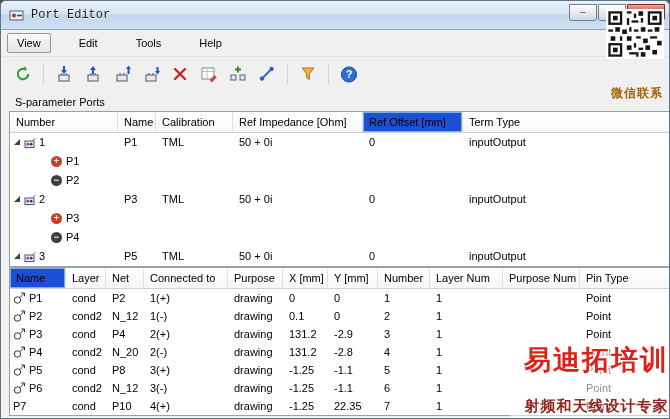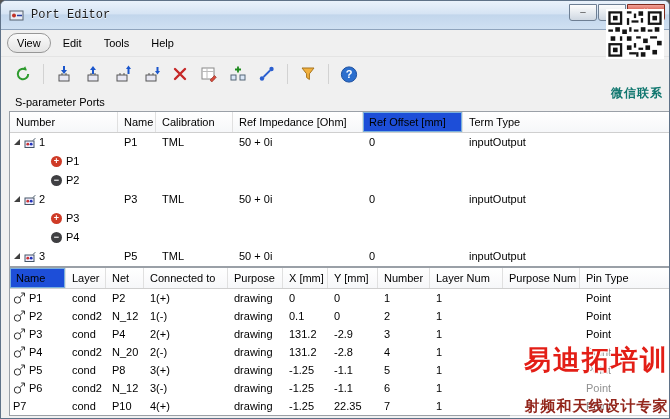--- a/index.html
+++ b/index.html
@@ -22,21 +22,21 @@
     font-size:9px; color:#333; background:linear-gradient(#fdfdfd,#cfd8e2);
     border:1px solid #6e7f94; border-radius:0 0 3px 3px; cursor:default;
   }
   .wbtn.close{
     width:36px; color:#fff; font-size:10px; font-weight:bold;
     background:linear-gradient(#f2a39a,#d2584a 40%,#b8352a);
     border-color:#7e2a1e; position:relative; z-index:25;
   }
   
   .menubar{height:26px; display:flex; align-items:center; padding-left:6px; background:#f0f0f0; border-bottom:1px solid #e4e4e4;}
-  .menu-item{padding:3px 9px; margin-right:2px; border:1px solid transparent; border-radius:10px;}
+  .menu-item{padding:3px 9px; margin-right:18px; border:1px solid transparent; border-radius:2px;}
   .menu-item.active{border:1px solid #979797; background:linear-gradient(#fafafa,#e4e4e4);}
   
   .toolbar{height:34px; display:flex; align-items:center; padding-left:10px; gap:5px;}
   .tb-btn{width:22px; height:22px; display:flex; align-items:center; justify-content:center; border:1px solid transparent; border-radius:2px;}
   .tb-sep{width:1px; height:20px; background:#d2d2d2; margin:0 3px;}
   
   .seclabel{padding:5px 8px 3px 14px;}
   
   .table{margin-left:8px; border:1px solid #9aa0a7; border-right:none; background:#fff; position:relative; z-index:1;}
   .grid1{display:grid; grid-template-columns:108px 38px 77px 130px 100px minmax(0,1fr);}
@@ -54,21 +54,21 @@
   .pin-cell{display:flex; align-items:center; gap:4px; padding-left:41px;}
   .name-cell{display:flex; align-items:center; gap:3px; padding-left:3px;}
   .tri{width:0; height:0; border-bottom:6px solid #404040; border-left:6px solid transparent; margin-top:-2px; flex:0 0 auto;}
   .icon13{display:inline-flex; flex:0 0 auto;}
   .pcirc{width:11px; height:11px; border-radius:50%; color:#fff; font-size:9px; line-height:11px;
          text-align:center; font-weight:bold; flex:0 0 auto;}
   .pcirc.plus{background:#cf3b27;}
   .pcirc.minus{background:#3f3f42;}
   
   .qr{position:absolute; top:8px; right:5px; width:58px; height:50px; z-index:20; background:#fff;}
-  .wm-wechat{position:absolute; top:84px; right:6px; z-index:20; color:#0f766e; font-size:12px; font-weight:bold; letter-spacing:1px;}
+  .wm-wechat{position:absolute; top:84px; right:6px; z-index:20; color:#a16207; font-size:12px; font-weight:bold; letter-spacing:1px;}
   .wm-bottom{position:absolute; right:0; bottom:0; z-index:40; text-align:center; padding:3px 0 2px 14px;
              background:rgba(255,255,255,.55); border-radius:20px 0 0 0;}
   .wm-brand{font-size:27px; font-weight:bold; color:#e31e16; letter-spacing:2px;
             text-shadow:-1px -1px 0 #fff, 1px -1px 0 #fff, -1px 1px 0 #fff, 1px 1px 0 #fff;}
   .wm-tagline{font-size:15px; font-weight:bold; color:#93261c; letter-spacing:1px; margin-top:19px;}
 </style>
 </head>
 <body>
 
 <div id="window">

